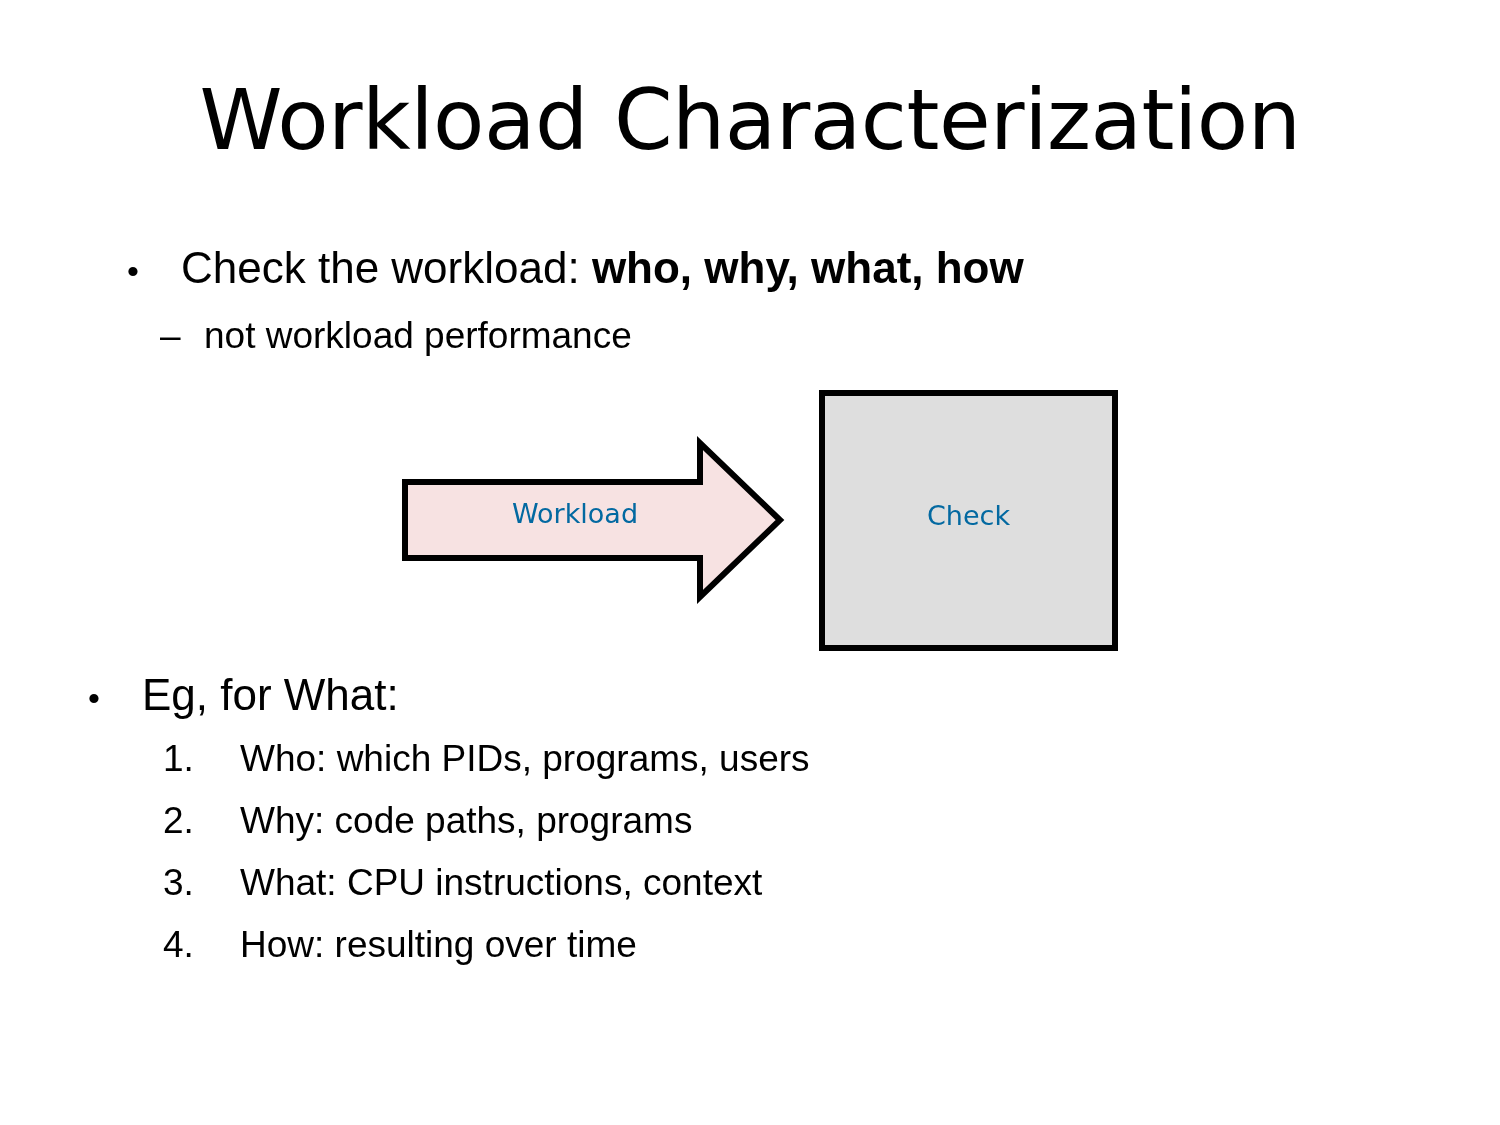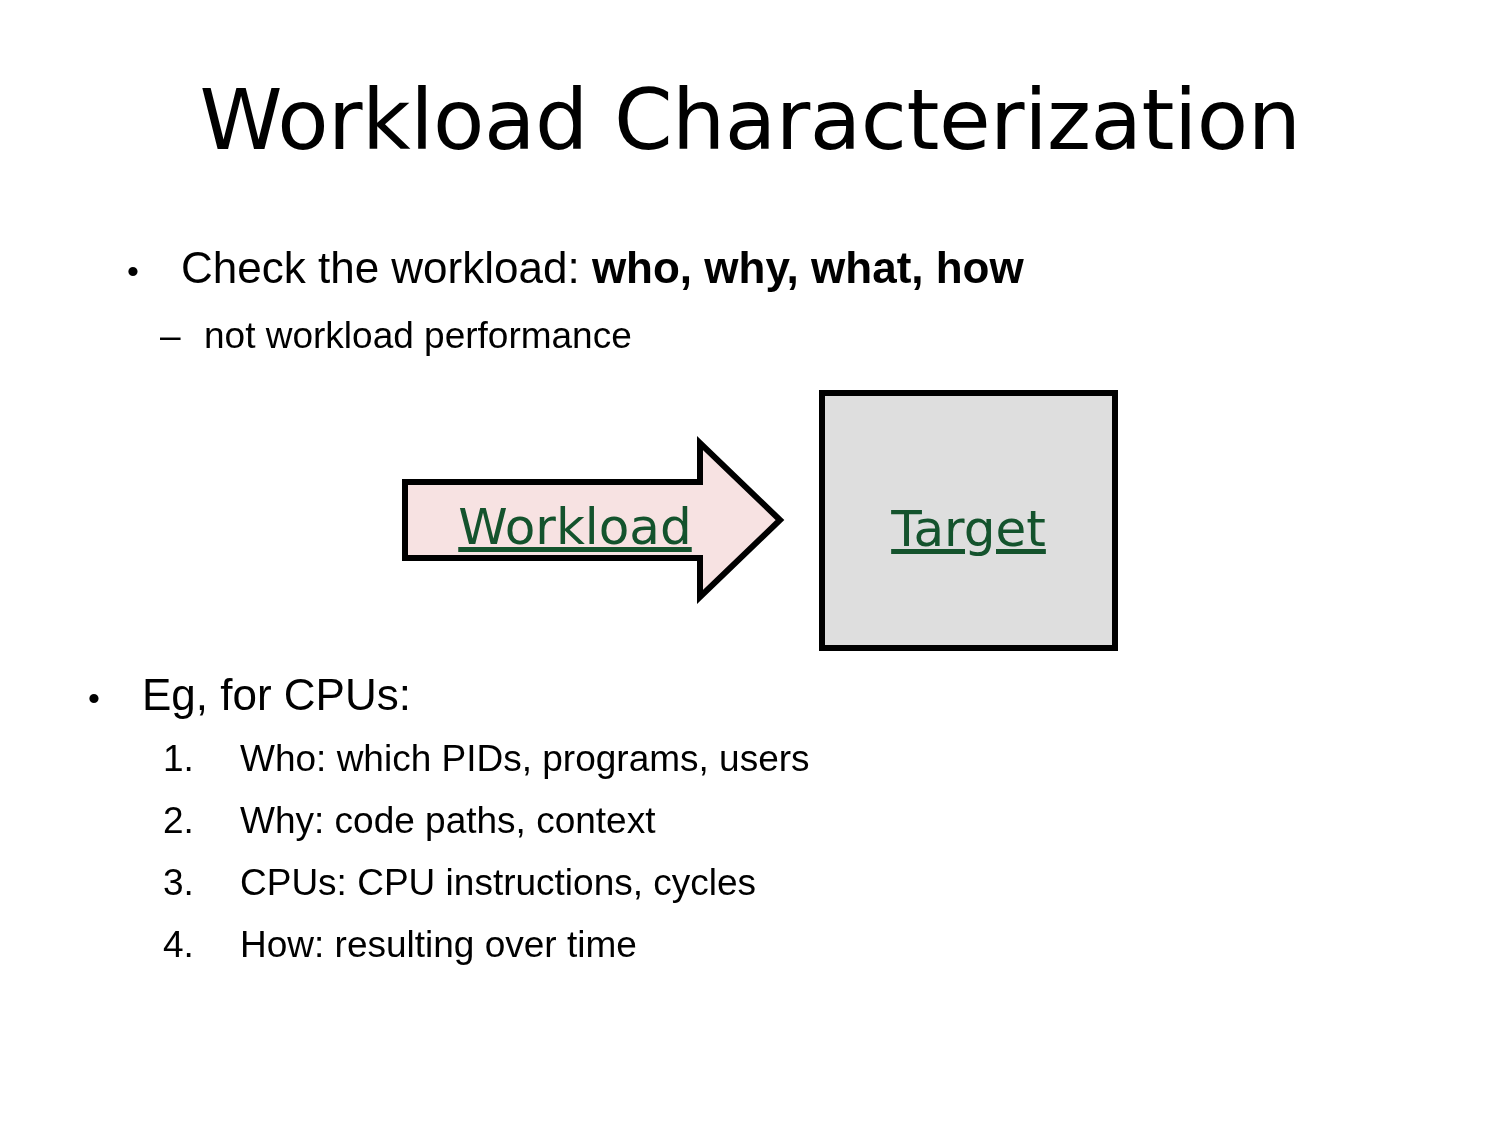--- a/index.html
+++ b/index.html
@@ -92,25 +92,24 @@
     top: 0;
     width: 1500px;
     height: 1125px;
     pointer-events: none;
   }
   .diagram svg { display: block; }
 
   .shape-label {
     position: absolute;
     font-family: "DejaVu Sans", sans-serif;
-    font-size: 50px;
-    color: #14532d;
+    font-size: 27px;
+    color: #0369a1;
     white-space: nowrap;
     text-align: center;
-    text-decoration: underline;
   }
   .label-workload {
     left: 405px;
     top: 498px;
     width: 340px;
   }
   .label-target {
     left: 822px;
     top: 500px;
     width: 293px;
@@ -122,47 +121,47 @@
 <div class="slide">
 
   <div class="slide-title">Workload Characterization</div>
 
   <div class="diagram">
     <svg width="1500" height="1125" viewBox="0 0 1500 1125" xmlns="http://www.w3.org/2000/svg">
       <polygon points="405,482 700,482 700,443 780,520 700,597 700,558 405,558" fill="#f7e2e2" stroke="#000000" stroke-width="6" stroke-linejoin="miter"></polygon>
       <rect x="822" y="393" width="293" height="255" fill="#dedede" stroke="#000000" stroke-width="6"></rect>
     </svg>
     <div class="shape-label label-workload">Workload</div>
-    <div class="shape-label label-target">Target</div>
+    <div class="shape-label label-target">Check</div>
   </div>
 
   <div class="body-block">
 
     <div class="bullet-l1" style="top:240px;margin-left:39px;">
       <span class="marker">•</span><span class="txt">Check the workload: </span><span class="txt bold">who, why, what, how</span>
     </div>
 
     <div class="bullet-l2" style="top:312px;">
       <span class="marker">–</span><span class="txt">not workload performance</span>
     </div>
 
     <div class="bullet-l1" style="top:667px;">
-      <span class="marker">•</span><span class="txt">Eg, for CPUs:</span>
+      <span class="marker">•</span><span class="txt">Eg, for What:</span>
     </div>
 
     <div class="num-item" style="top:735px;">
       <span class="num">1.</span><span class="txt">Who: which PIDs, programs, users</span>
     </div>
 
     <div class="num-item" style="top:797px;">
-      <span class="num">2.</span><span class="txt">Why: code paths, context</span>
+      <span class="num">2.</span><span class="txt">Why: code paths, programs</span>
     </div>
 
     <div class="num-item" style="top:859px;">
-      <span class="num">3.</span><span class="txt">CPUs: CPU instructions, cycles</span>
+      <span class="num">3.</span><span class="txt">What: CPU instructions, context</span>
     </div>
 
     <div class="num-item" style="top:921px;">
       <span class="num">4.</span><span class="txt">How: resulting over time</span>
     </div>
 
   </div>
 
 </div>
 

